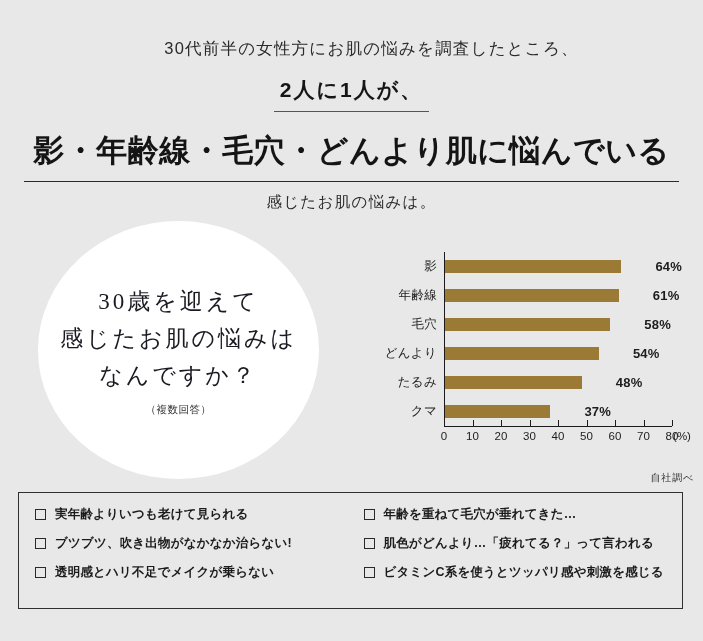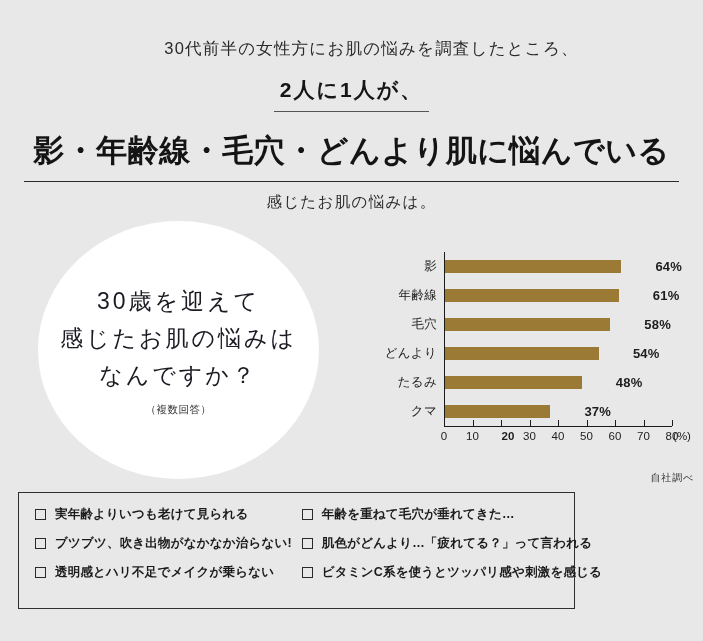--- a/index.html
+++ b/index.html
@@ -75,21 +75,21 @@
     width: 281px;
     height: 258px;
     background: #ffffff;
     border-radius: 50%;
     display: flex;
     flex-direction: column;
     align-items: center;
     justify-content: center;
   }
   .circle-line {
-    font-family: Liberation Sans, sans-serif;
+    font-family: Liberation Serif, serif;
     font-size: 23px;
     letter-spacing: 3px;
     color: #1a1a22;
     line-height: 1.62;
     white-space: nowrap;
   }
   .circle-note {
     font-size: 10.5px;
     letter-spacing: 0.5px;
     color: #333;
@@ -192,21 +192,21 @@
     letter-spacing: 0.8px;
     color: #333;
     white-space: nowrap;
   }
 
   
   .checklist {
     position: absolute;
     left: 18px;
     top: 492px;
-    width: 557px;
+    width: 665px;
     height: 117px;
     border: 1.2px solid #2f2f2f;
     box-sizing: border-box;
     display: flex;
     padding: 13px 0 8px 0;
   }
   .check-col {
     flex: 1;
     display: flex;
     flex-direction: column;
@@ -299,21 +299,21 @@
         </div>
       </div>
     </div>
   <div class="axis" id="chart-axis">
     <div class="axis-line"></div>
   <div class="tick" style="left: 0px;"></div>
       <div class="tick-label" style="left: 0px;">0</div>
       <div class="tick" style="left: 28.5px;"></div>
       <div class="tick-label" style="left: 28.5px;">10</div>
       <div class="tick" style="left: 57px;"></div>
-      <div class="tick-label" style="left: 64px; font-weight: bold;">20</div>
+      <div class="tick-label" style="left: 57px;">20</div>
       <div class="tick" style="left: 85.5px;"></div>
       <div class="tick-label" style="left: 85.5px;">30</div>
       <div class="tick" style="left: 114px;"></div>
       <div class="tick-label" style="left: 114px;">40</div>
       <div class="tick" style="left: 142.5px;"></div>
       <div class="tick-label" style="left: 142.5px;">50</div>
       <div class="tick" style="left: 171px;"></div>
       <div class="tick-label" style="left: 171px;">60</div>
       <div class="tick" style="left: 199.5px;"></div>
       <div class="tick-label" style="left: 199.5px;">70</div>

